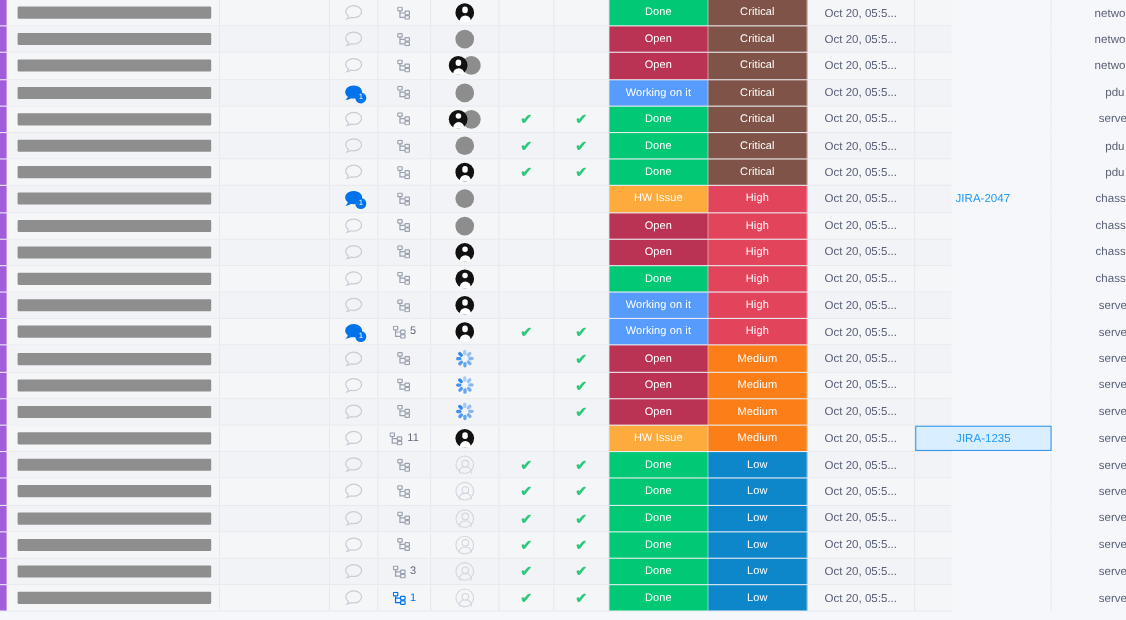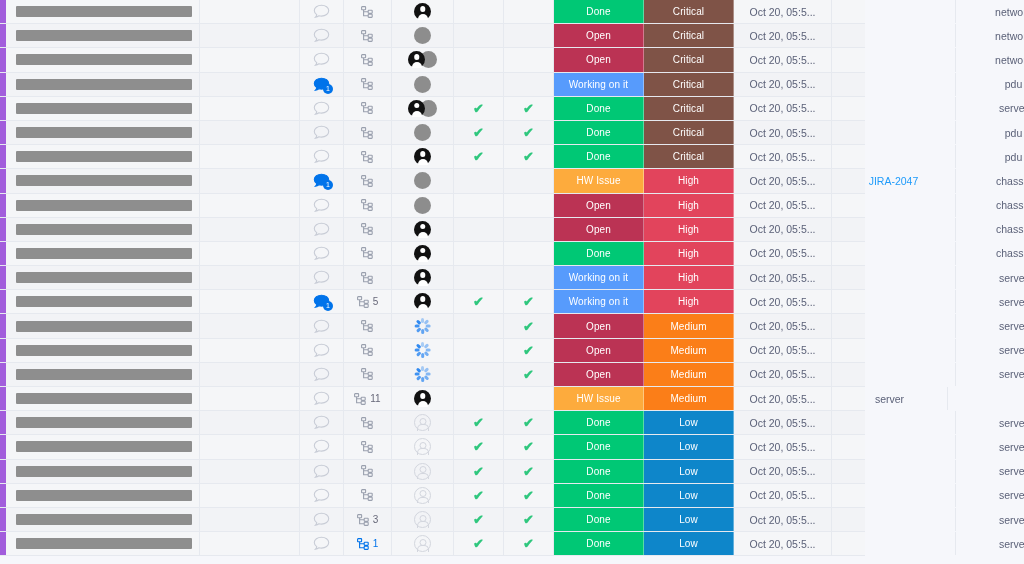--- a/index.html
+++ b/index.html
@@ -895,20 +895,23 @@
       <div class="c-check"></div>
       <div class="c-status" style="background:#fdab3d">
         <span>HW Issue</span>
       </div>
       <div class="c-prio" style="background:#fb7e18">
         <span>Medium</span>
       </div>
       <div class="c-date">
         <span>Oct 20, 05:5...</span>
       </div>
+      <div class="c-link selected">
+        <a>JIRA-1235</a>
+      </div>
       <div class="c-cat">
         <span>server</span>
       </div>
     </div>
     <div class="row">
       <div class="grp"></div>
       <div class="c-name">
         <div class="bar" style="width:176px"></div>
       </div>
       <div class="c-blank"></div>

